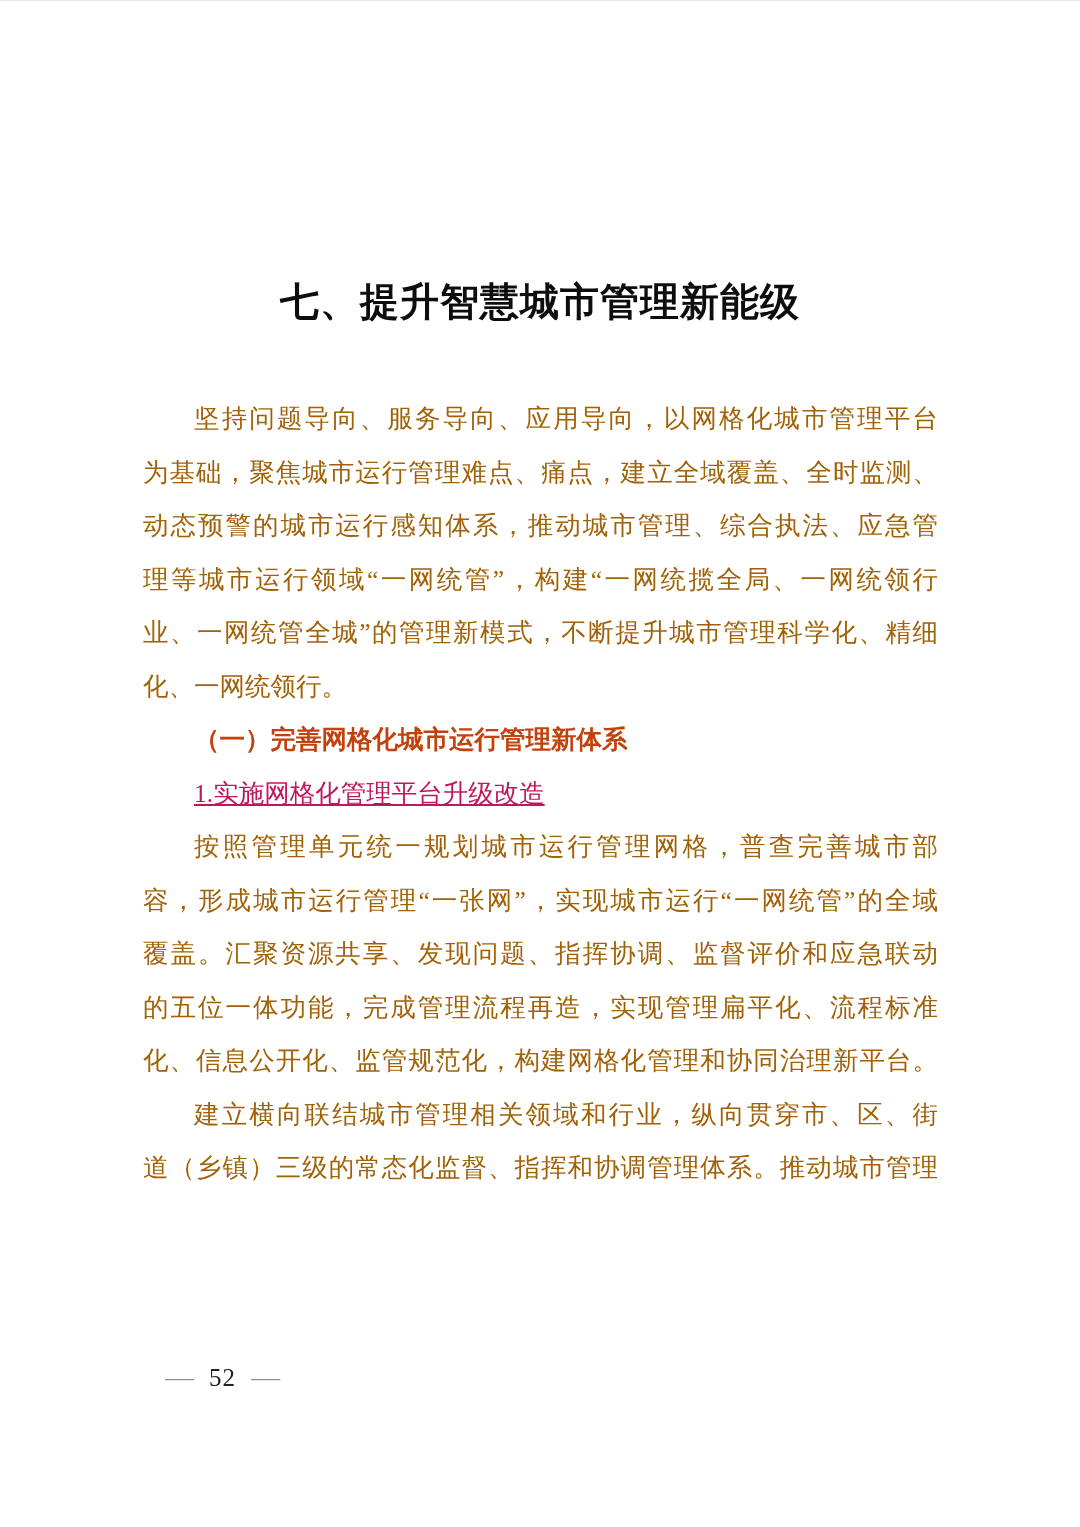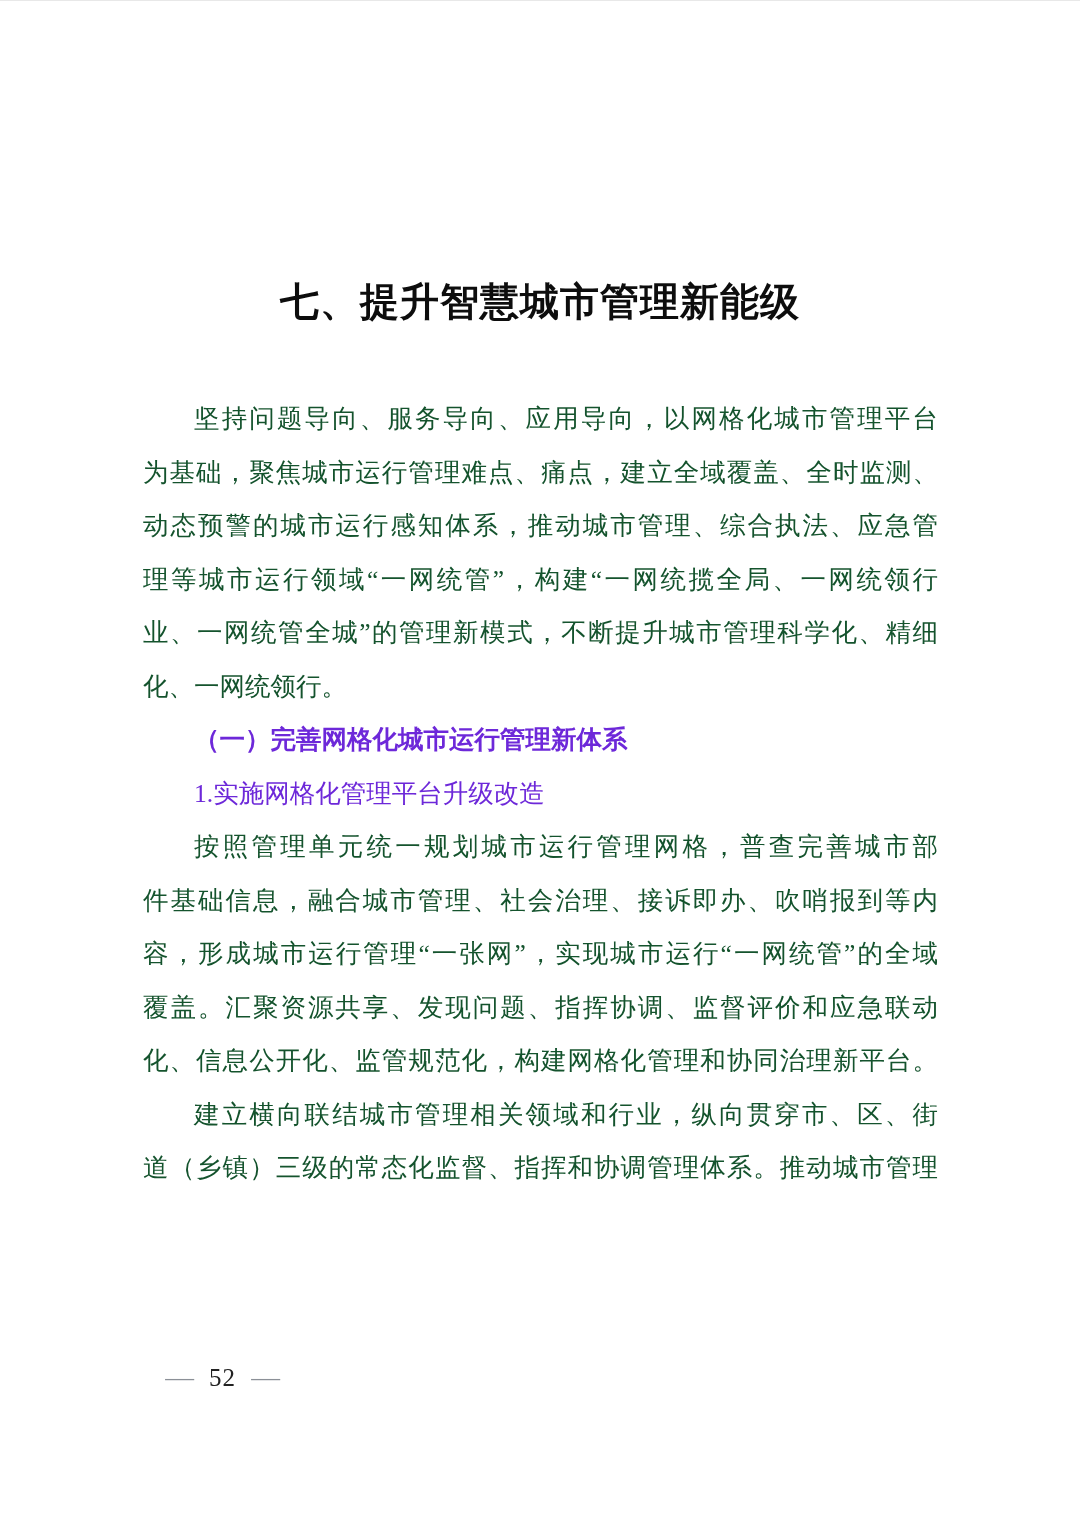--- a/index.html
+++ b/index.html
@@ -34,41 +34,42 @@
     position: absolute;
     top: 391px;
     left: 143px;
     width: 795px;
   }
   .ln {
     font-size: 25.5px;
     line-height: 53.5px;
     height: 53.5px;
     white-space: nowrap;
-    color: #14532d;
+    color: #a16207;
   }
   
   .ln.j {
     white-space: normal;
     text-align: justify;
     text-align-last: justify;
     text-justify: inter-character;
   }
   
   .ln.ind {
     text-indent: 2em;
   }
   
   .ln.h1 {
     font-weight: bold;
-    color: #6d28d9;
+    color: #c2410c;
   }
   
   .ln.h2 {
-    color: #6d28d9;
+    color: #be185d;
+    text-decoration: underline;
   }
   .page-number {
     position: absolute;
     left: 167px;
     top: 1357px;
     display: flex;
     align-items: center;
     gap: 17px;
     font-size: 25px;
     line-height: 40px;
@@ -93,23 +94,23 @@
   <div class="doc-lines">
     <div class="ln ind j">坚持问题导向、服务导向、应用导向，以网格化城市管理平台</div>
     <div class="ln j">为基础，聚焦城市运行管理难点、痛点，建立全域覆盖、全时监测、</div>
     <div class="ln j">动态预警的城市运行感知体系，推动城市管理、综合执法、应急管</div>
     <div class="ln j">理等城市运行领域“一网统管”，构建“一网统揽全局、一网统领行</div>
     <div class="ln j">业、一网统管全城”的管理新模式，不断提升城市管理科学化、精细</div>
     <div class="ln">化、一网统领行。</div>
     <div class="ln ind h1">（一）完善网格化城市运行管理新体系</div>
     <div class="ln ind h2">1.实施网格化管理平台升级改造</div>
     <div class="ln ind j">按照管理单元统一规划城市运行管理网格，普查完善城市部</div>
-    <div class="ln j">件基础信息，融合城市管理、社会治理、接诉即办、吹哨报到等内</div>
     <div class="ln j">容，形成城市运行管理“一张网”，实现城市运行“一网统管”的全域</div>
     <div class="ln j">覆盖。汇聚资源共享、发现问题、指挥协调、监督评价和应急联动</div>
+    <div class="ln j">的五位一体功能，完成管理流程再造，实现管理扁平化、流程标准</div>
     <div class="ln j">化、信息公开化、监管规范化，构建网格化管理和协同治理新平台。</div>
     <div class="ln ind j">建立横向联结城市管理相关领域和行业，纵向贯穿市、区、街</div>
     <div class="ln j">道（乡镇）三级的常态化监督、指挥和协调管理体系。推动城市管理</div>
   </div>
 
   <div class="page-number">
     <span class="dash">—</span>
     <span class="num">52</span>
     <span class="dash">—</span>
   </div>

